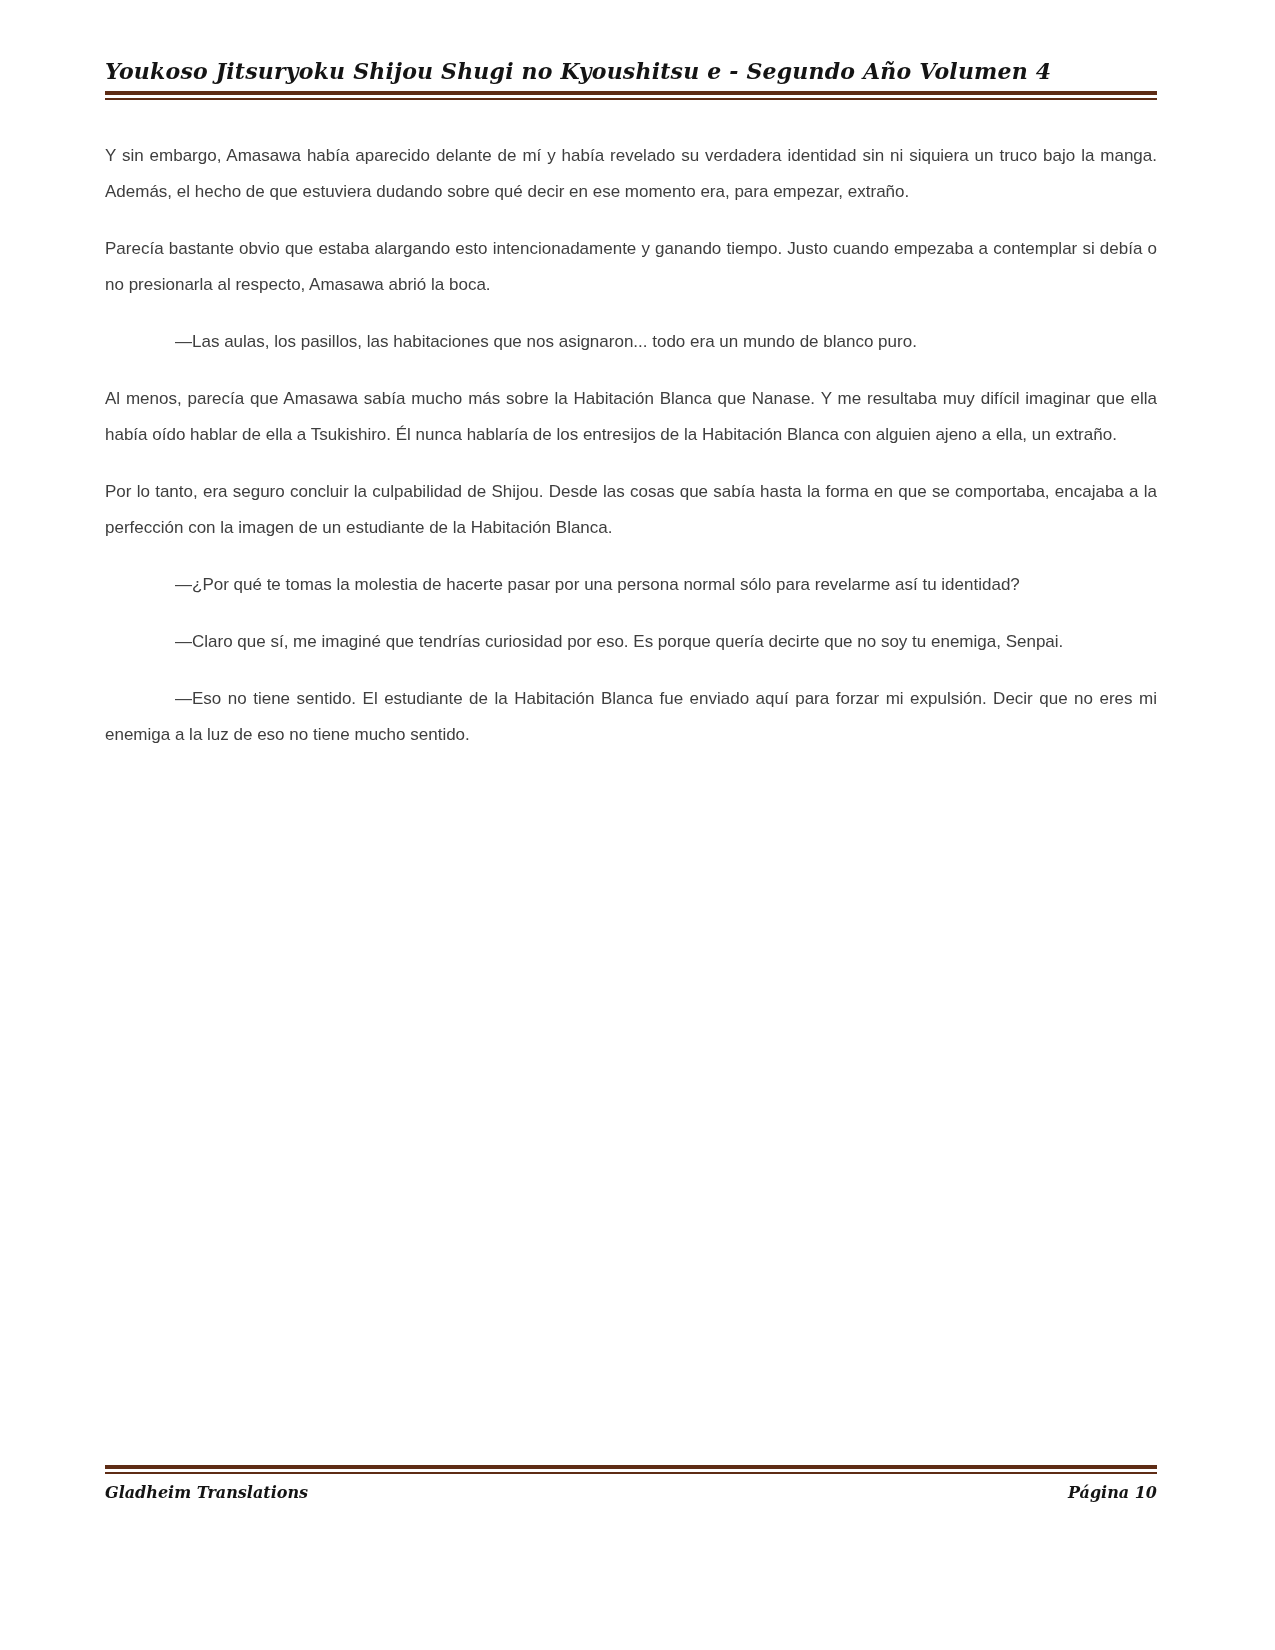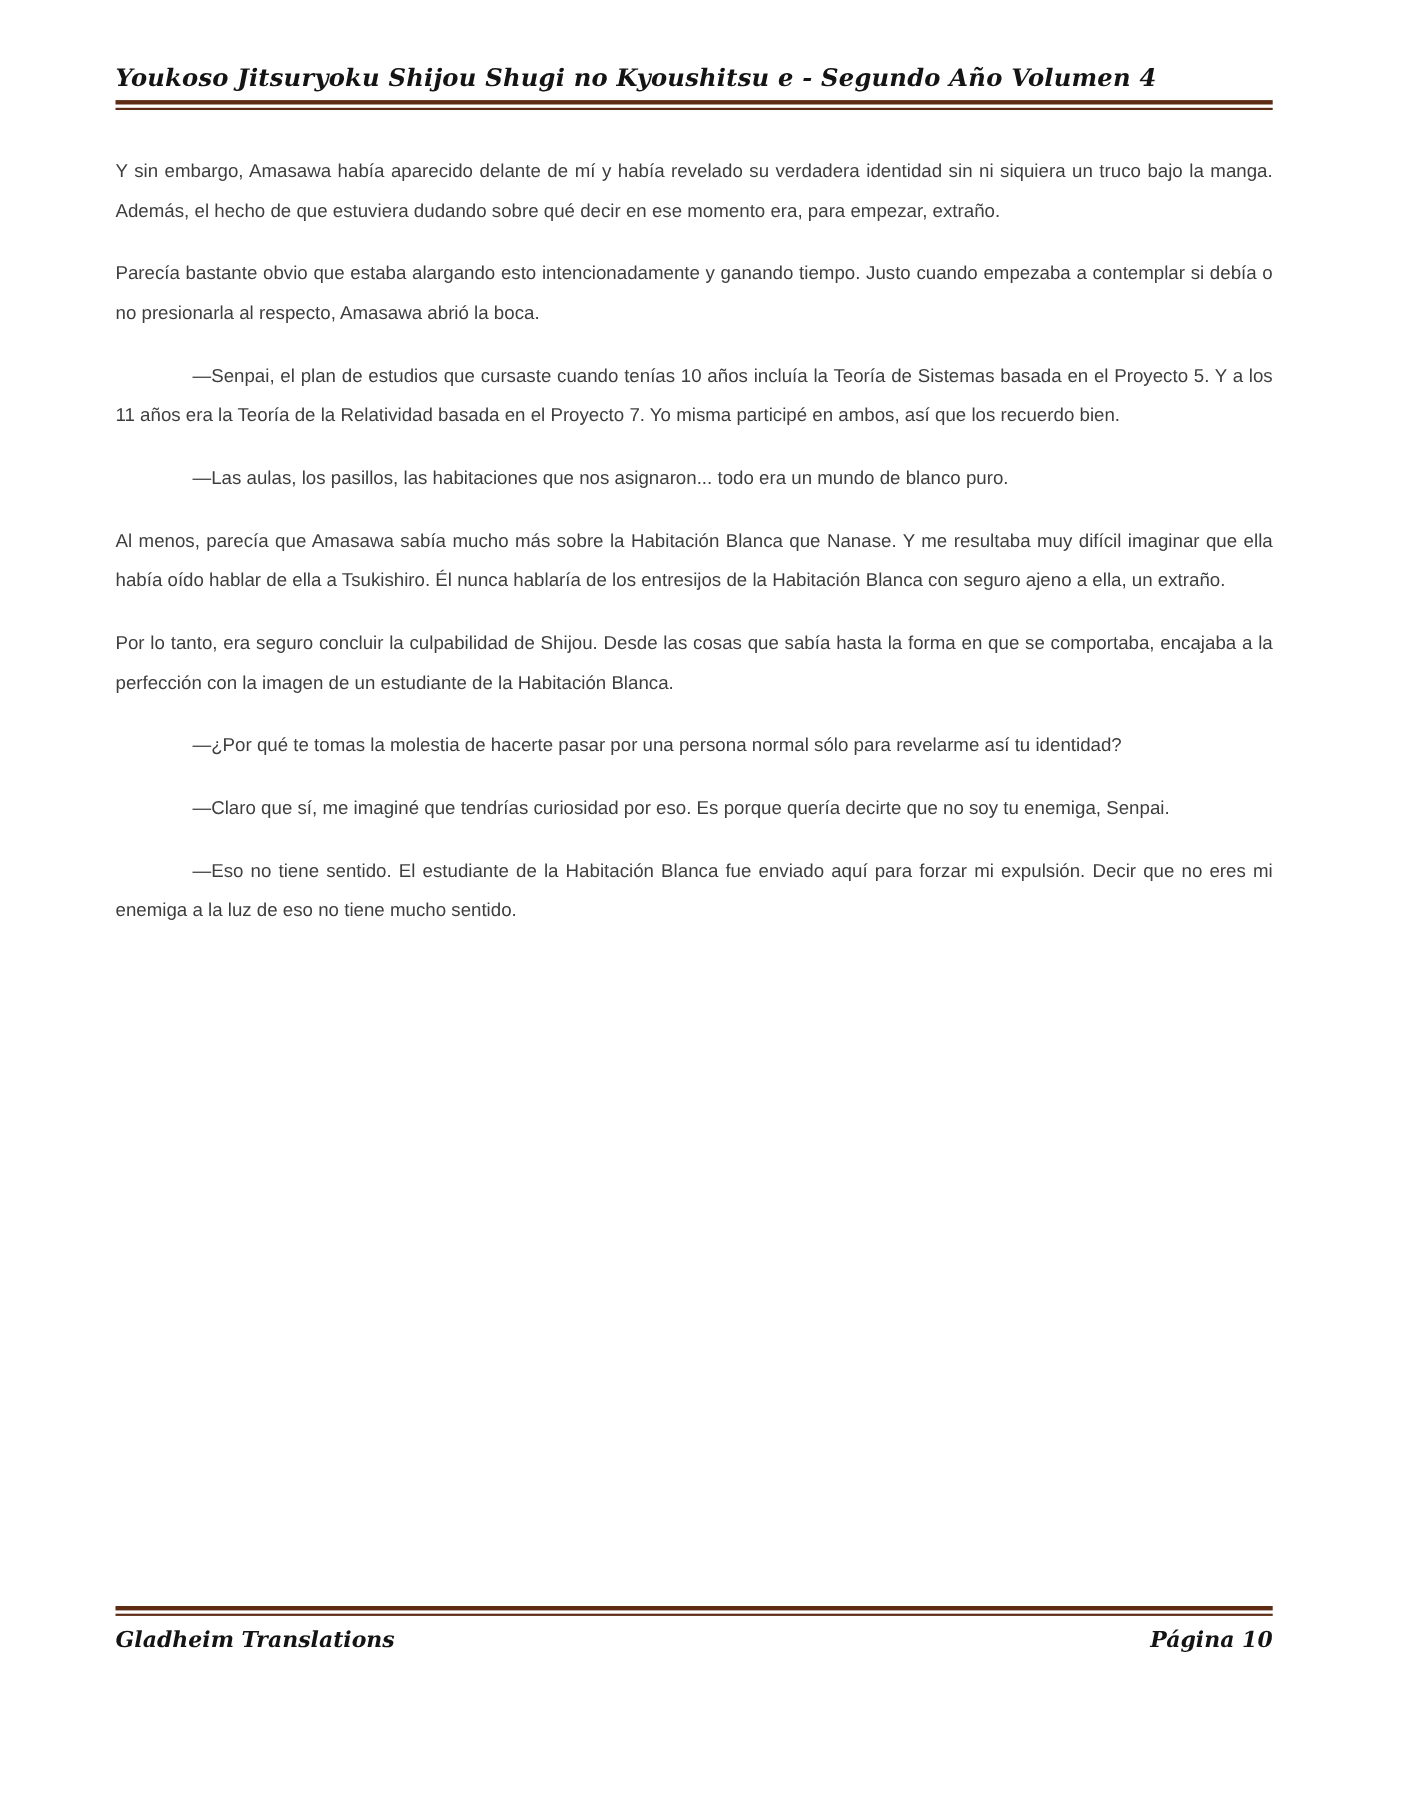--- a/index.html
+++ b/index.html
@@ -56,40 +56,39 @@
     margin-top: auto;
   }
   .footer-row {
     display: flex;
     justify-content: space-between;
     align-items: baseline;
     margin-top: 9px;
     font-family: "DejaVu Serif", serif;
     font-style: italic;
     font-weight: bold;
-    font-size: 20px;
+    font-size: 16px;
     color: #141414;
   }
 </style>
 </head>
 <body>
 
 <div class="page">
 
   <div class="doc-header">
     <div class="doc-title">Youkoso Jitsuryoku Shijou Shugi no Kyoushitsu e - Segundo Año Volumen 4</div>
     <div class="double-rule"></div>
   </div>
 
   <div class="doc-body">
     <p class="para">Y sin embargo, Amasawa había aparecido delante de mí y había revelado su verdadera identidad sin ni siquiera un truco bajo la manga. Además, el hecho de que estuviera dudando sobre qué decir en ese momento era, para empezar, extraño.</p>
     <p class="para">Parecía bastante obvio que estaba alargando esto intencionadamente y ganando tiempo. Justo cuando empezaba a contemplar si debía o no presionarla al respecto, Amasawa abrió la boca.</p>
-    <p class="para dialogue">—Senpai, el plan de estudios que cursaste cuando tenías 10 años incluía la Teoría de Sistemas basada en el Proyecto 5. Y a los 11 años era la Teoría de la Relatividad basada en el Proyecto 7. Yo misma participé en ambos, así que los recuerdo bien.</p>
     <p class="para dialogue">—Las aulas, los pasillos, las habitaciones que nos asignaron... todo era un mundo de blanco puro.</p>
-    <p class="para">Al menos, parecía que Amasawa sabía mucho más sobre la Habitación Blanca que Nanase. Y me resultaba muy difícil imaginar que ella había oído hablar de ella a Tsukishiro. Él nunca hablaría de los entresijos de la Habitación Blanca con seguro ajeno a ella, un extraño.</p>
+    <p class="para">Al menos, parecía que Amasawa sabía mucho más sobre la Habitación Blanca que Nanase. Y me resultaba muy difícil imaginar que ella había oído hablar de ella a Tsukishiro. Él nunca hablaría de los entresijos de la Habitación Blanca con alguien ajeno a ella, un extraño.</p>
     <p class="para">Por lo tanto, era seguro concluir la culpabilidad de Shijou. Desde las cosas que sabía hasta la forma en que se comportaba, encajaba a la perfección con la imagen de un estudiante de la Habitación Blanca.</p>
     <p class="para dialogue">—¿Por qué te tomas la molestia de hacerte pasar por una persona normal sólo para revelarme así tu identidad?</p>
     <p class="para dialogue">—Claro que sí, me imaginé que tendrías curiosidad por eso. Es porque quería decirte que no soy tu enemiga, Senpai.</p>
     <p class="para dialogue">—Eso no tiene sentido. El estudiante de la Habitación Blanca fue enviado aquí para forzar mi expulsión. Decir que no eres mi enemiga a la luz de eso no tiene mucho sentido.</p>
   </div>
 
   <div class="doc-footer">
     <div class="double-rule"></div>
     <div class="footer-row">
       <span>Gladheim Translations</span>

